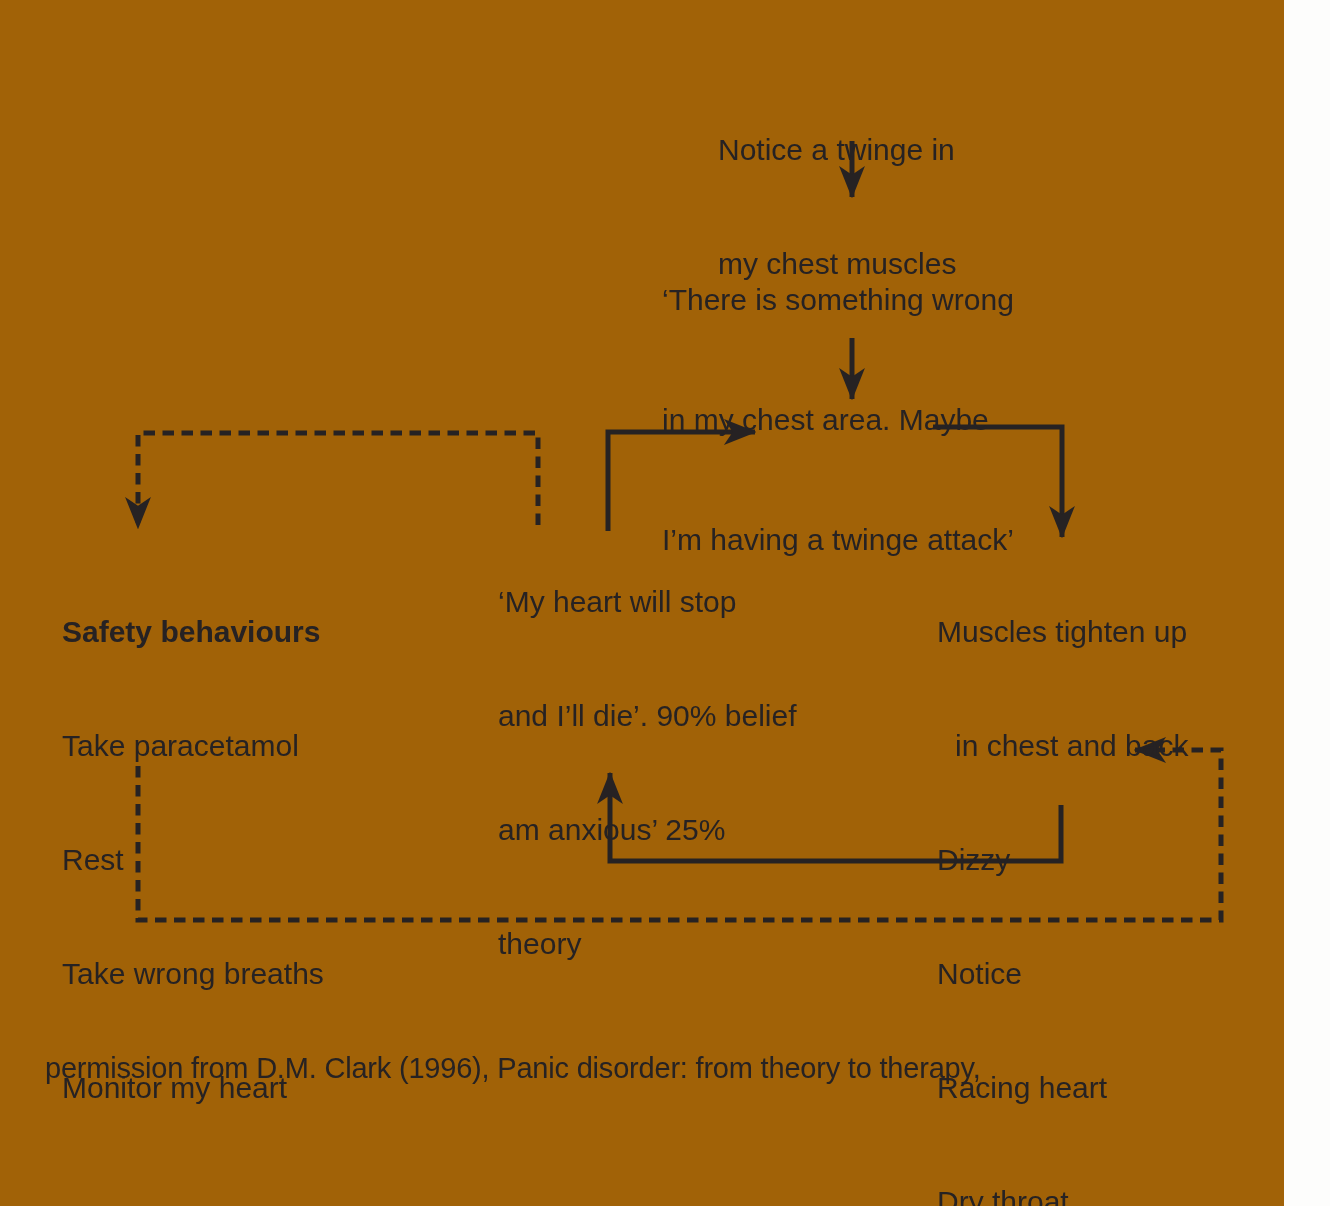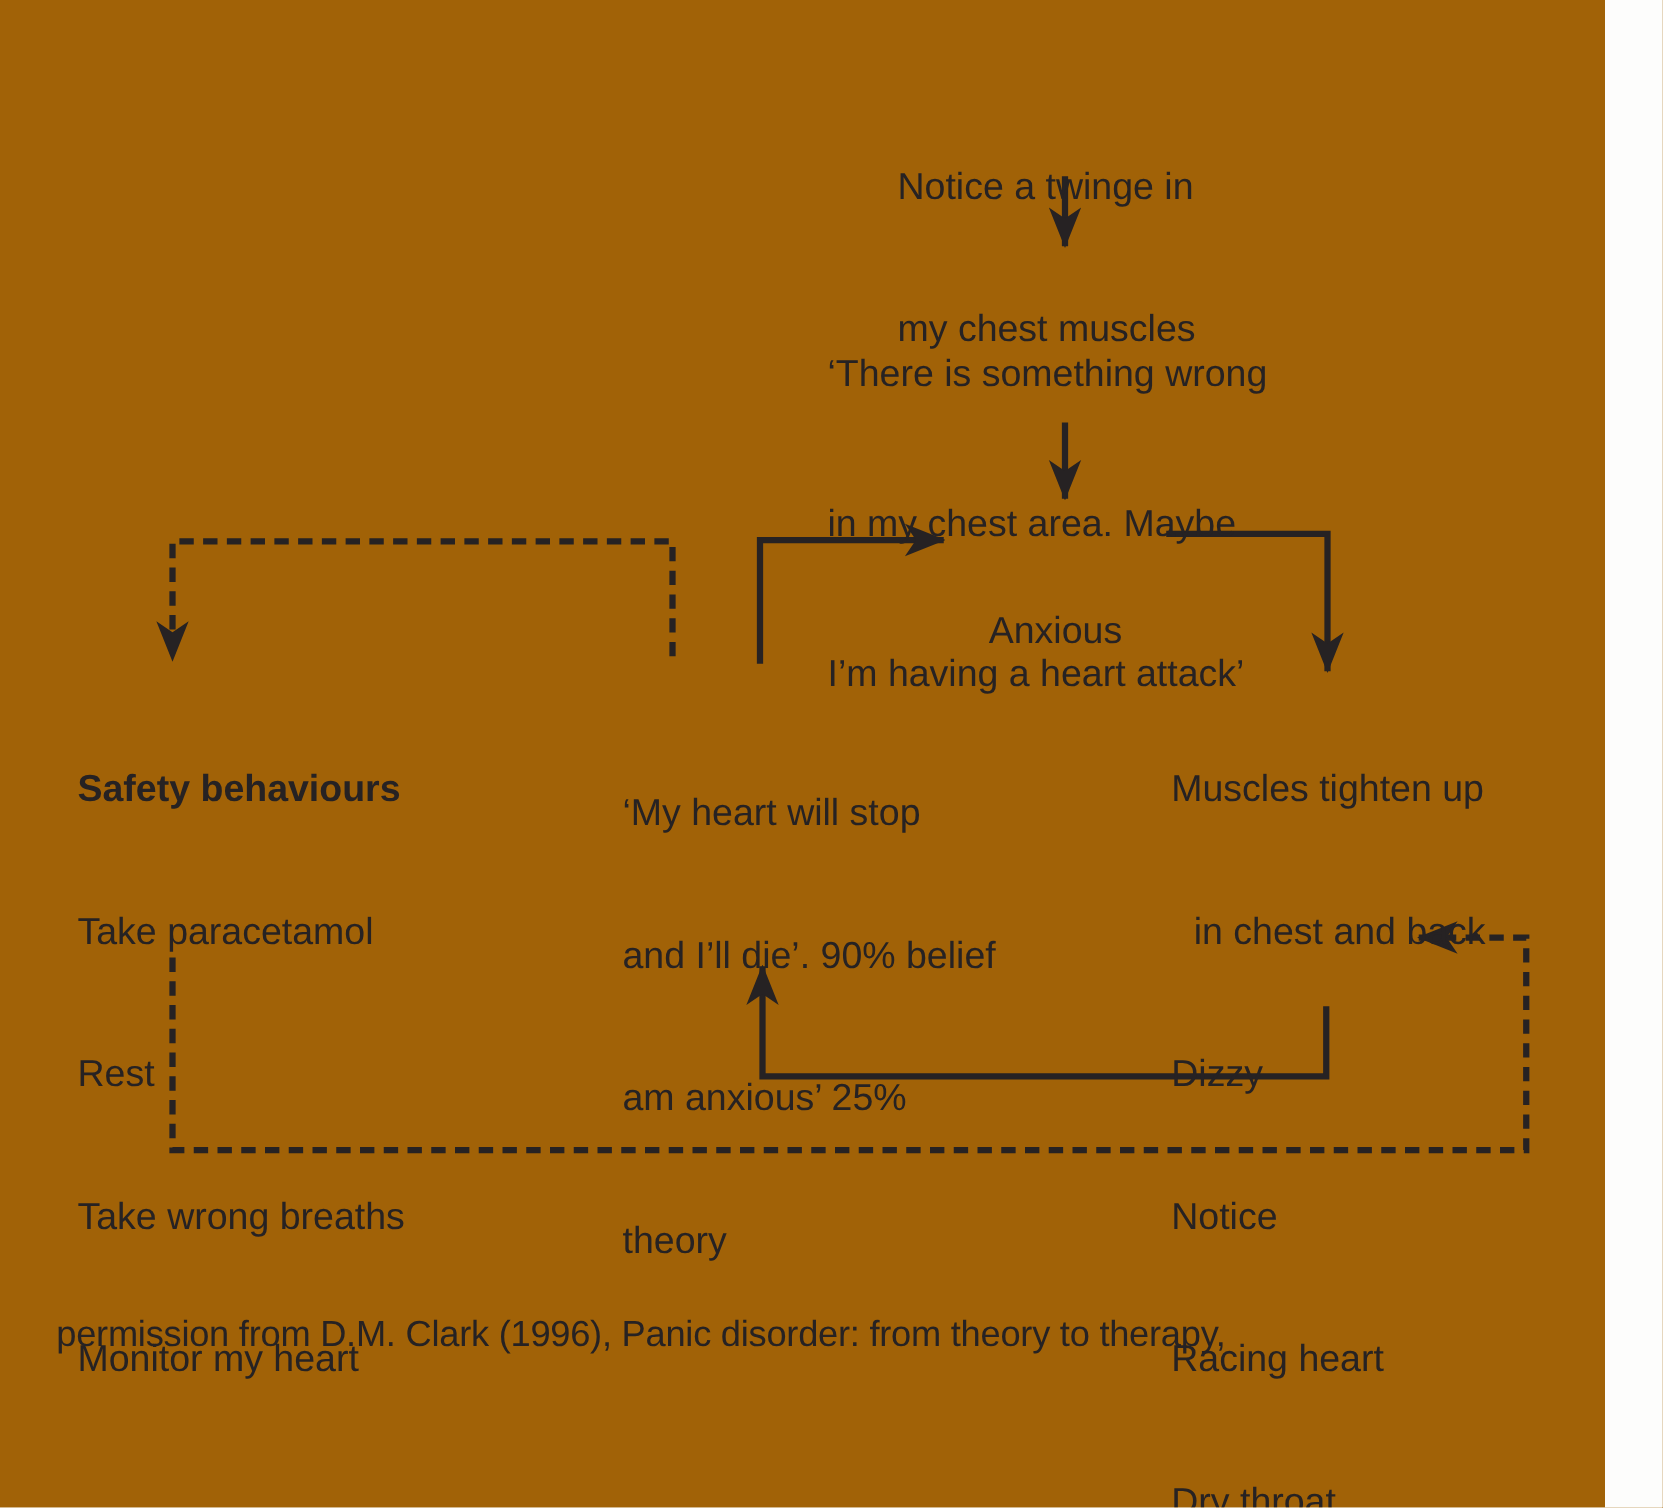--- a/index.html
+++ b/index.html
@@ -76,36 +76,33 @@
   </svg>
 
   <div class="txt" style="left:718px; top:55px;">
     <div>Notice a twinge in</div>
     <div>my chest muscles</div>
   </div>
 
   <div class="txt interp" style="left:662px; top:200px;">
     <div>‘There is something wrong</div>
     <div>in my chest area. Maybe</div>
-    <div>I’m having a heart attack’</div>
+    <div>I’m having a twinge attack’</div>
   </div>
 
-  <div class="txt" style="left:791px; top:410px;">
-    <div>Anxious</div>
-  </div>
 
   <div class="txt" style="left:62px; top:537px;">
     <div class="bold">Safety behaviours</div>
     <div>Take paracetamol</div>
     <div>Rest</div>
     <div>Take wrong breaths</div>
     <div>Monitor my heart</div>
   </div>
 
-  <div class="txt" style="left:498px; top:556px;">
+  <div class="txt" style="left:498px; top:507px;">
     <div>‘My heart will stop</div>
     <div>and I’ll die’. 90% belief</div>
     <div>am anxious’ 25%</div>
     <div>theory</div>
   </div>
 
   <div class="txt" style="left:937px; top:537px;">
     <div>Muscles tighten up</div>
     <div class="indent">in chest and back</div>
     <div>Dizzy</div>

